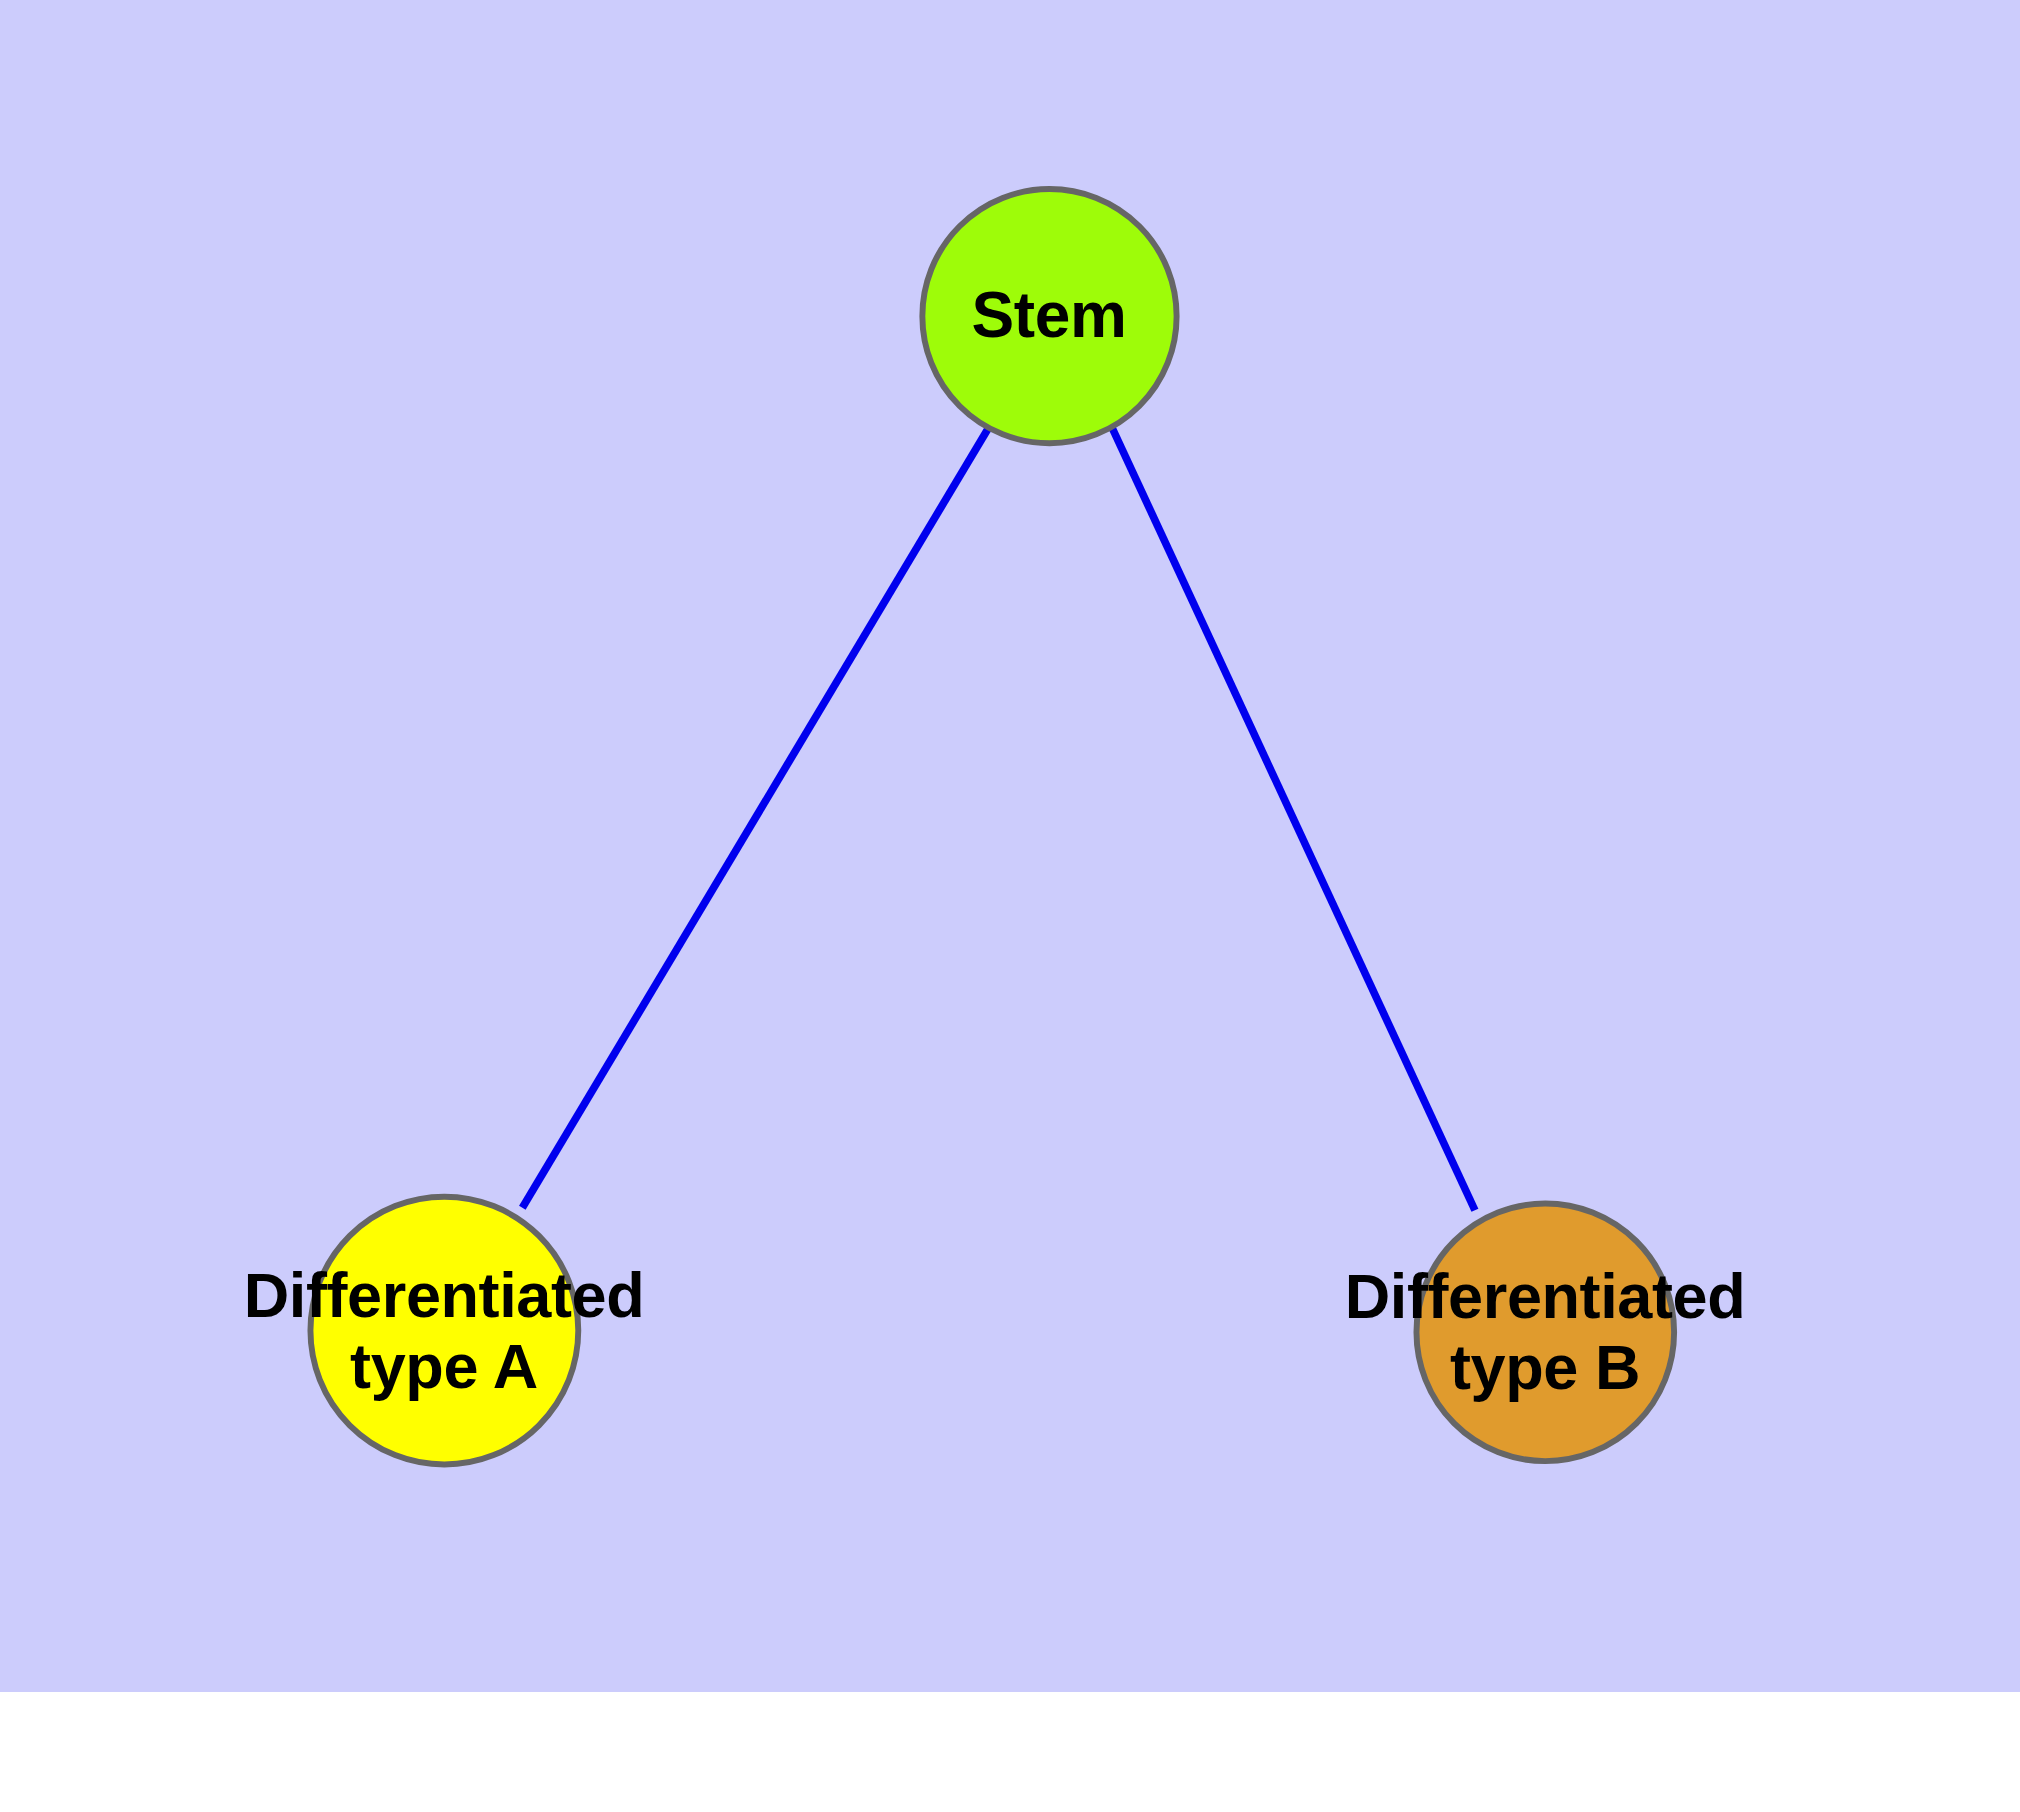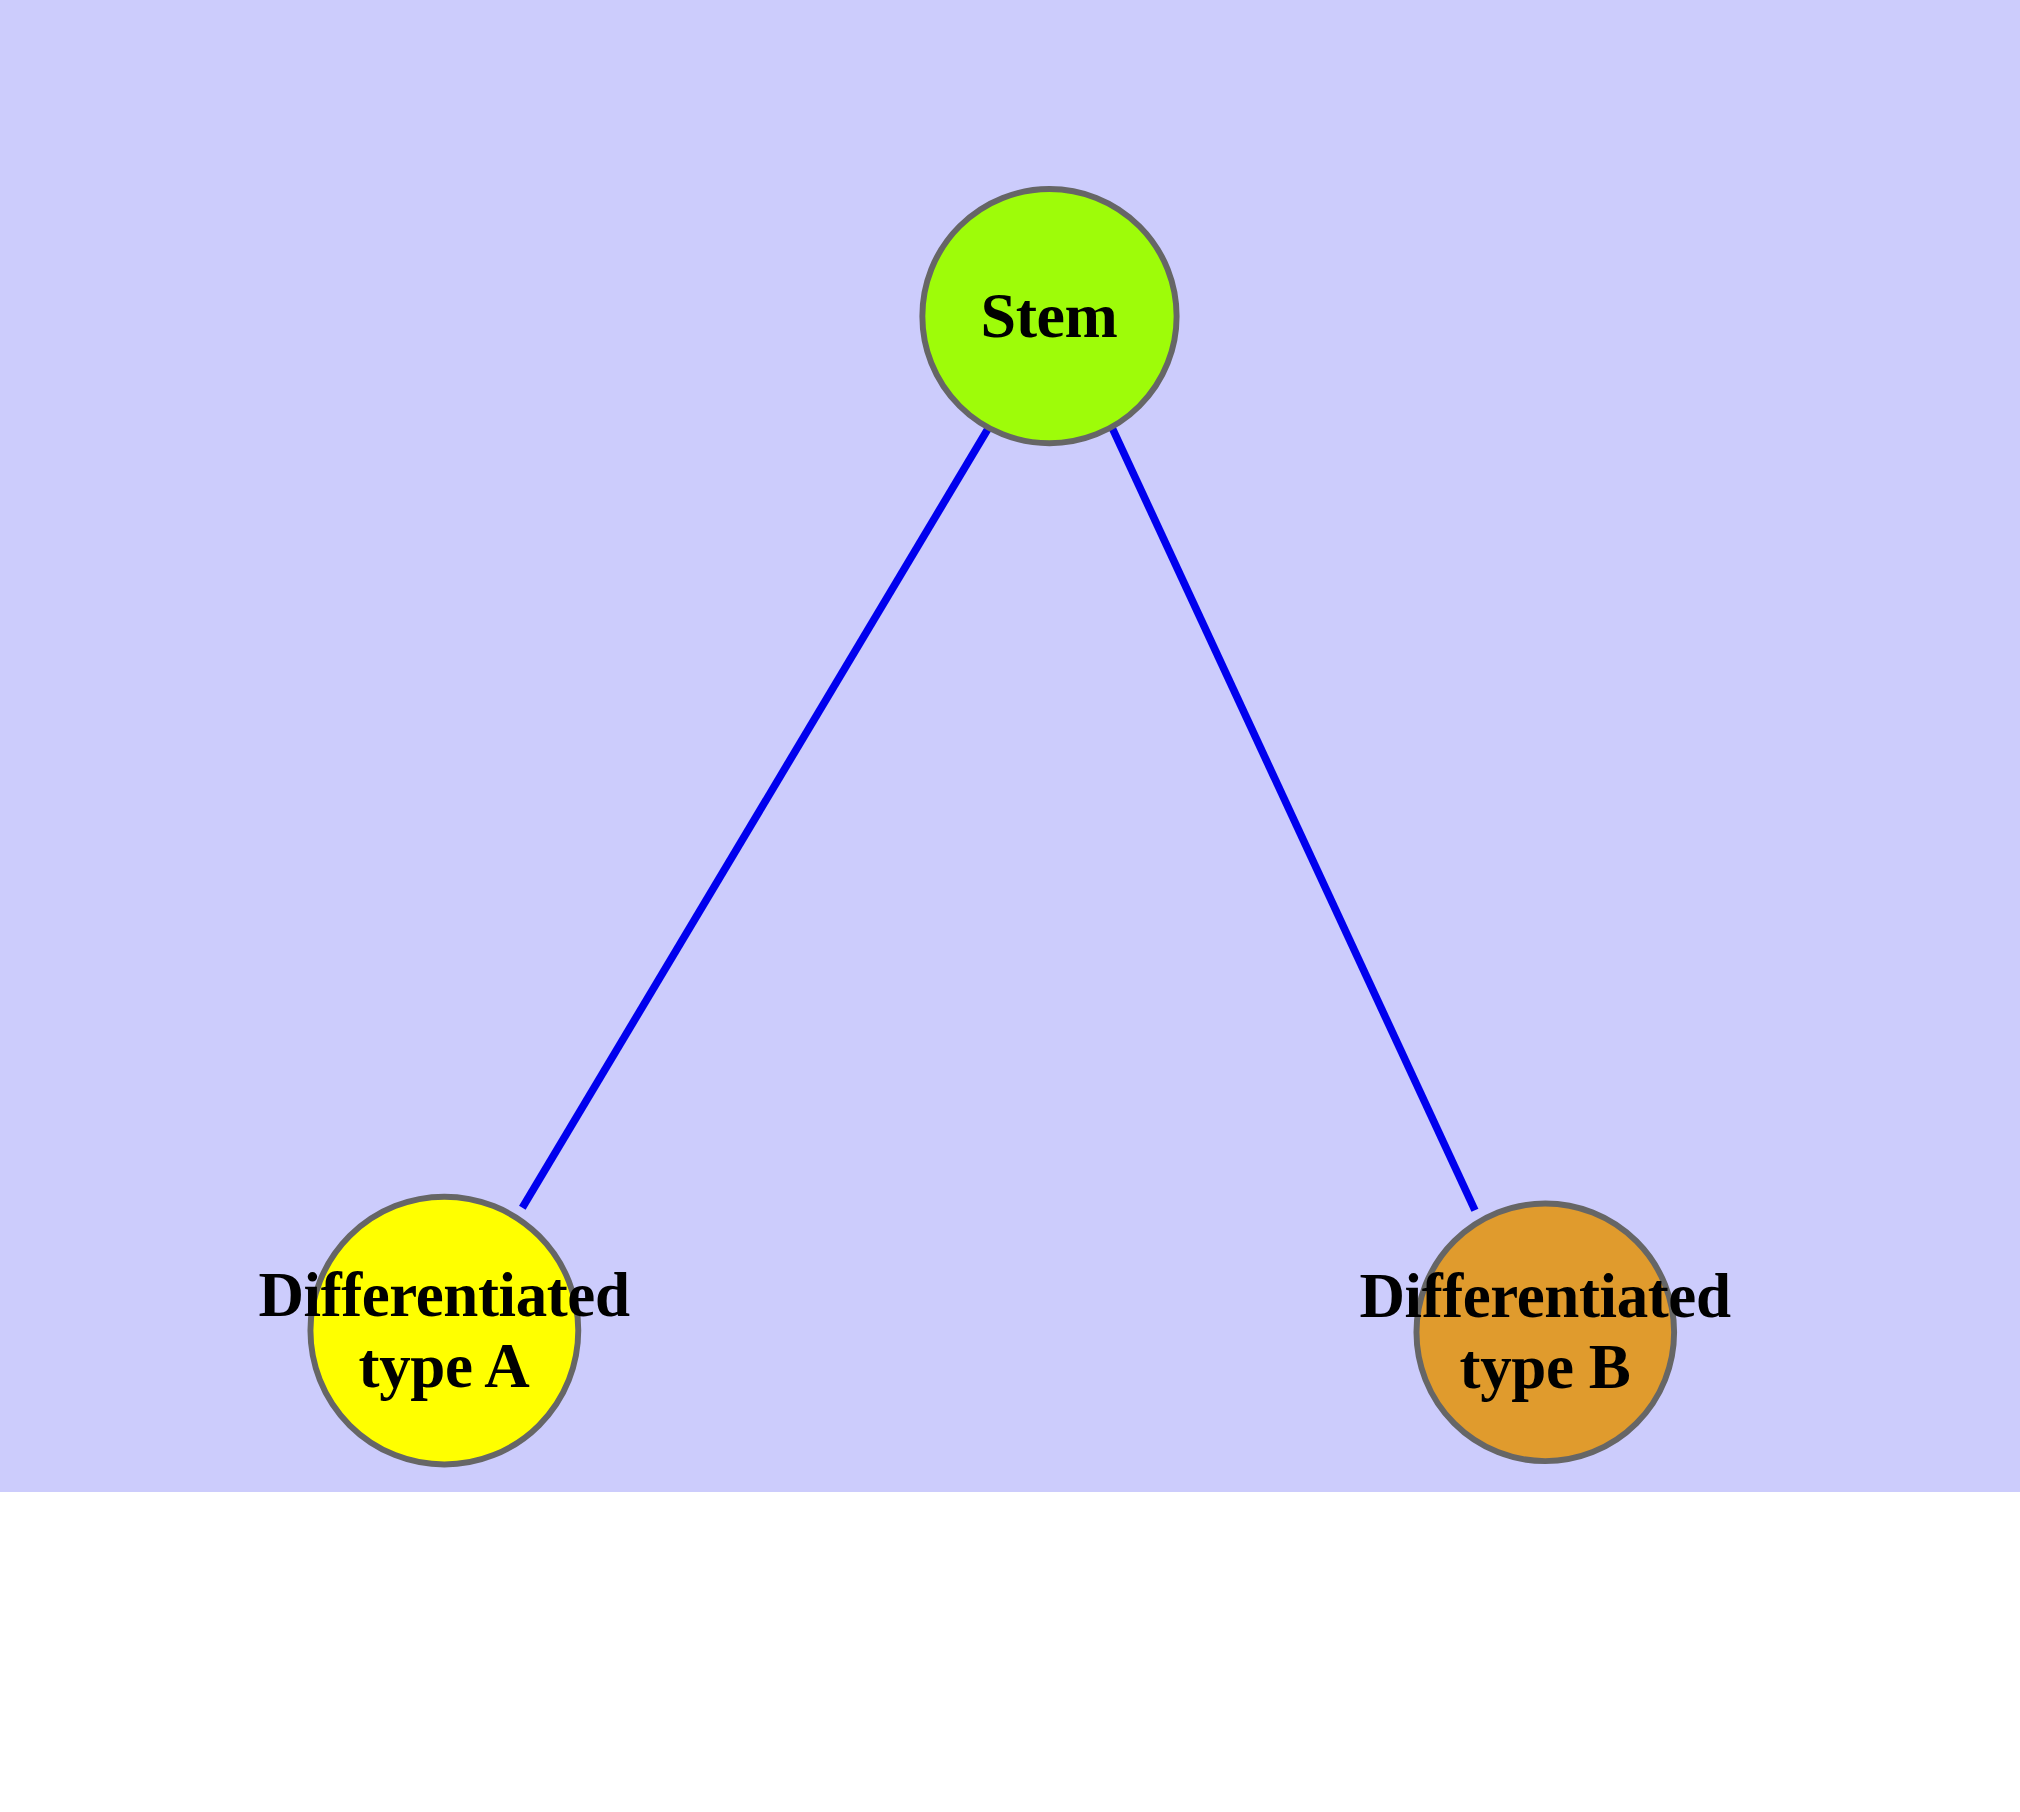--- a/index.html
+++ b/index.html
@@ -42,21 +42,21 @@
     font-size: 63px;
     text-align: center;
   }
   .node-label.stem {
     font-size: 64px;
   }
 </style>
 </head>
 <body>
 
-<div id="stage" style="width: 2021px; height: 1492px; font-family: Liberation Serif, serif;">
+<div id="stage" style="width: 2021px; height: 1692px;">
 
   <div id="canvas-bg" style="background: rgb(204, 204, 252);"></div>
 
   <svg id="graph-svg" viewBox="0 0 2384 2138" xmlns="http://www.w3.org/2000/svg">
     <g id="edges-layer">
       <line id="edge-0" stroke-linecap="butt" x1="1166" y1="505" x2="616" y2="1425" stroke="#0000ee" stroke-width="9"></line>
       <line id="edge-1" stroke-linecap="butt" x1="1312" y1="505" x2="1740" y2="1428" stroke="#0000ee" stroke-width="9"></line>
     </g>
     <g id="nodes-layer">
       <circle id="node-0" cx="1238" cy="373" r="150" fill="#9efc09" stroke="#666666" stroke-width="7"></circle>

